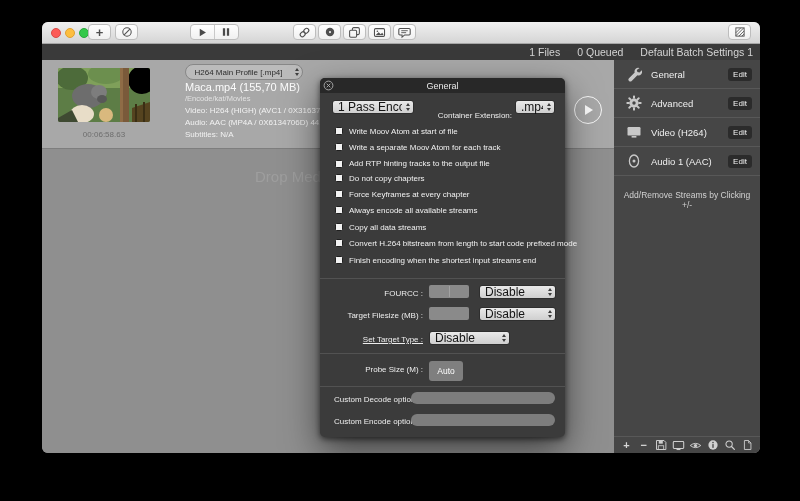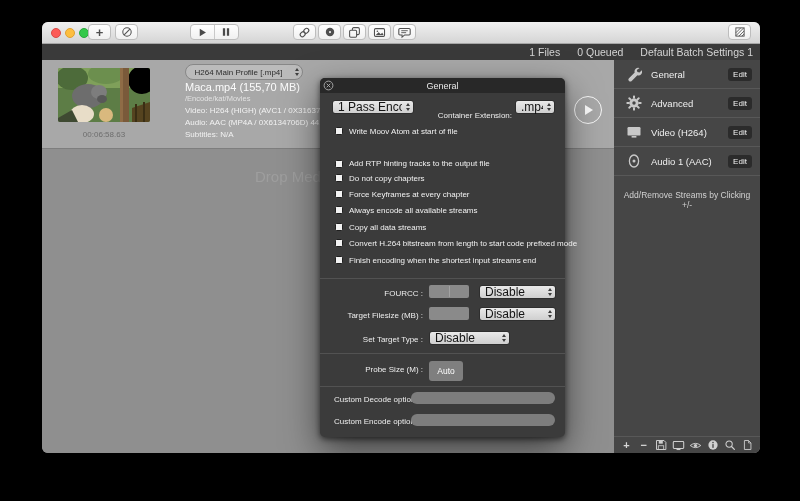--- a/index.html
+++ b/index.html
@@ -362,20 +362,24 @@
         <span class="stepper">
             <i class="up"></i>
             <i class="dn"></i>
           </span>
       </div>
 
       <div class="cbrow" style="top:48px;">
         <span class="cbox"></span>
         <span class="cblbl">Write Moov Atom at start of file</span>
       </div>
+      <div class="cbrow" style="top:64px;">
+        <span class="cbox"></span>
+        <span class="cblbl">Write a separate Moov Atom for each track</span>
+      </div>
       <div class="cbrow" style="top:80px;align-items:flex-end;">
         <span class="cbox"></span>
         <span class="cblbl">Add RTP hinting tracks to the output file</span>
       </div>
       <div class="cbrow" style="top:95px;">
         <span class="cbox"></span>
         <span class="cblbl">Do not copy chapters</span>
       </div>
       <div class="cbrow" style="top:111px;">
         <span class="cbox"></span>
@@ -413,21 +417,21 @@
       <div class="plabel" style="left:0;top:233px;width:103px;">Target Filesize (MB) :</div>
       <div class="pfield" style="left:109px;top:229px;width:40px;height:13px;"></div>
       <div class="ddl" style="left:159px;top:229px;width:77px;height:14px;">
         <span class="lbl">Disable</span>
         <span class="stepper">
             <i class="up"></i>
             <i class="dn"></i>
           </span>
       </div>
 
-      <div class="plabel" style="left:0;top:257px;width:103px;">Set Target Type :</div>
+      <div class="plabel" style="left:0;top:257px;width:103px;text-decoration:underline;">Set Target Type :</div>
       <div class="ddl" style="left:109px;top:253px;width:81px;height:14px;">
         <span class="lbl">Disable</span>
         <span class="stepper">
             <i class="up"></i>
             <i class="dn"></i>
           </span>
       </div>
 
       <div class="psep" style="top:275px;"></div>
 

